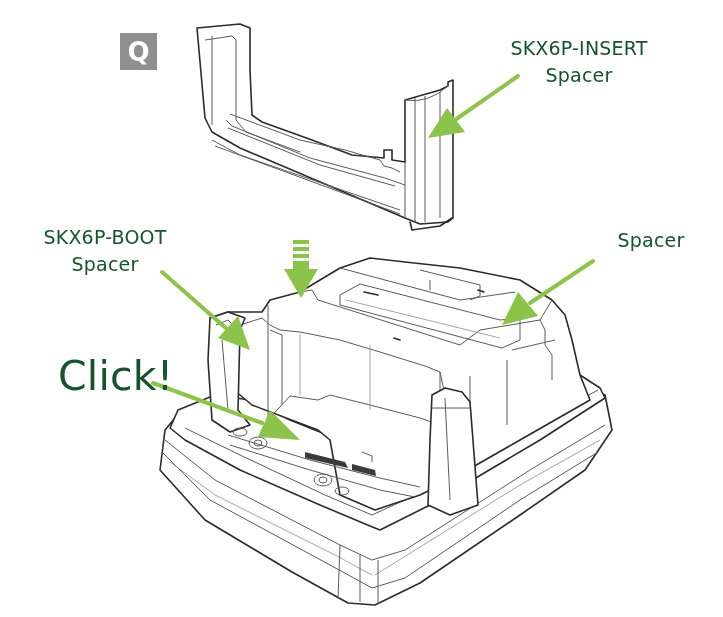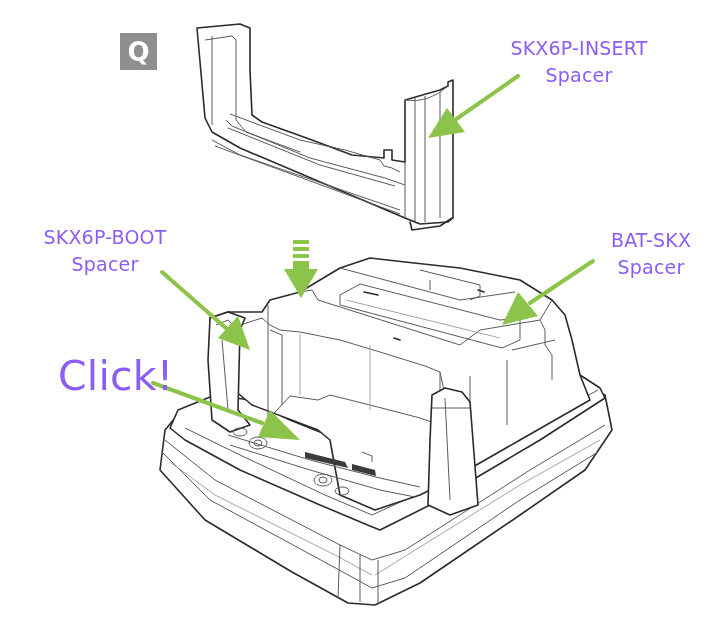--- a/index.html
+++ b/index.html
@@ -3,21 +3,21 @@
   <meta charset="utf-8">
   <style>
     html, body { margin: 0; padding: 0; background: #ffffff; }
     body { width: 723px; height: 617px; position: relative; overflow: hidden;
            font-family: "DejaVu Sans", "Liberation Sans", sans-serif; }
     .stage { position: absolute; left: 0; top: 0; width: 723px; height: 617px; }
     svg.drawing { position: absolute; left: 0; top: 0; }
     .step-badge { position: absolute; left: 120px; top: 33px; width: 37px; height: 37px;
                   background: #8f8f8f; color: #ffffff; font-weight: bold; font-size: 26px;
                   display: flex; align-items: center; justify-content: center; line-height: 1; }
-    .label { position: absolute; color: #8b5cf6; text-align: center; font-size: 19px;
+    .label { position: absolute; color: #14532d; text-align: center; font-size: 19px;
              line-height: 27px; white-space: nowrap; letter-spacing: 0.2px; }
     .label span { display: block; }
     .label-insert { left: 495px; top: 35px; width: 168px; }
     .label-boot { left: 30px; top: 224px; width: 150px; }
     .label-bat { left: 600px; top: 227px; width: 102px; }
     .label-click { left: 58px; top: 356px; font-size: 41px; line-height: 40px; text-align: left; }
     .line { fill: none; stroke: #2b2b2b; stroke-width: 1.6; stroke-linejoin: round; stroke-linecap: round; }
     .thin { fill: none; stroke: #5a5a5a; stroke-width: 1; stroke-linejoin: round; }
     .faint { fill: none; stroke: #9a9a9a; stroke-width: 0.9; }
     .body-fill { fill: #ffffff; }
@@ -145,19 +145,18 @@
     <span>SKX6P-INSERT</span>
     <span>Spacer</span>
   </div>
 
   <div class="label label-boot">
     <span>SKX6P-BOOT</span>
     <span>Spacer</span>
   </div>
 
   <div class="label label-bat">
-    <span>BAT-SKX</span>
     <span>Spacer</span>
   </div>
 
   <div class="label label-click">Click!</div>
 
 </div>
 
 </body></html>

